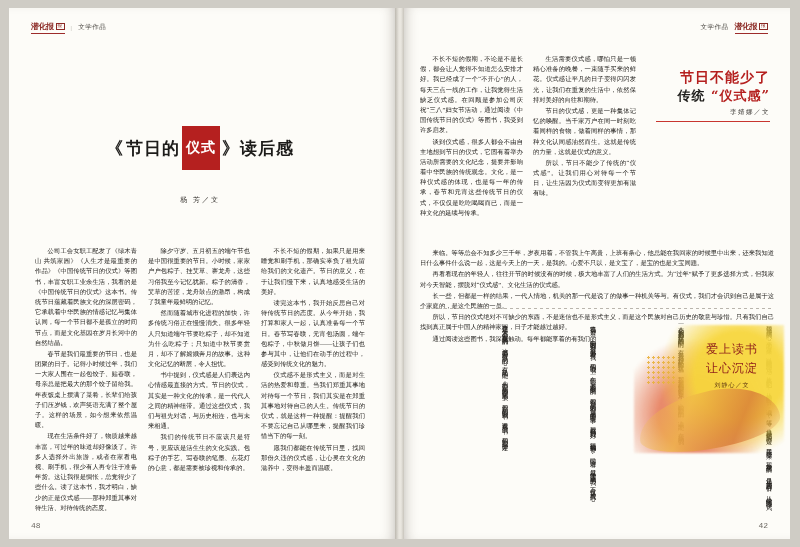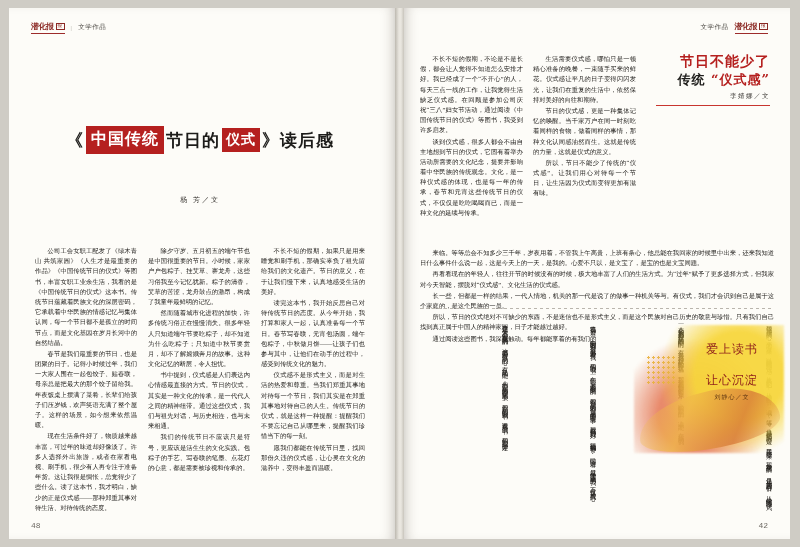--- a/index.html
+++ b/index.html
@@ -115,21 +115,21 @@
   }
   .title-hl {
     font-family: "DejaVu Serif", serif;
     font-size: 16px;
     font-weight: bold;
     color: #ffffff;
     background: #b5201f;
     padding: 3px 5px 4px 5px;
     letter-spacing: 1px;
   }
-  .title-hl.small { font-size: 14px; padding: 3px 4px; }
+  .title-hl.small { font-size: 14px; padding: 13px 4px; }
   .byline-left {
     position: absolute;
     left: 26px;
     top: 148px;
     width: 330px;
     text-align: center;
     font-size: 7px;
     color: #3a3733;
     letter-spacing: 2px;
     margin-top: 39px;
@@ -199,20 +199,21 @@
     width: 160px;
     text-align: right;
   }
   .rt-line1 {
     font-family: "DejaVu Serif", serif;
     font-size: 14px;
     font-weight: bold;
     color: #b5201f;
     letter-spacing: 1px;
     line-height: 1.35;
+    margin-top: 16px;
   }
   .rt-line2 {
     font-family: "DejaVu Serif", serif;
     font-size: 13px;
     font-weight: bold;
     color: #1f1e1c;
     letter-spacing: 1px;
     line-height: 1.35;
   }
   .rt-quote {
@@ -255,21 +256,21 @@
     top: 16px;
     text-align: center;
   }
   .art-l1, .art-l2 {
     font-family: "DejaVu Serif", serif;
     font-weight: normal;
     color: #8e1d1a;
     letter-spacing: 1px;
   }
   .art-l1 { font-size: 12px; }
-  .art-l2 { font-size: 12px; margin-top: 14px; }
+  .art-l2 { font-size: 12px; margin-top: 2px; }
   .art-byline {
     margin-top: 4px;
     font-size: 6px;
     color: #5a3210;
     letter-spacing: 1px;
   }
   .art-swoosh {
     position: absolute;
     left: 4px;
     bottom: 4px;
@@ -302,21 +303,20 @@
       <span class="logo-box">
         <span class="logo-word">潜化报</span>
         <span class="logo-mini">报</span>
       </span>
       <span class="runhead-sep">|</span>
       <span class="runhead-label">文学作品</span>
     </div>
 
     <div class="title-band">
       <span class="title-plain">《</span>
-      <span class="title-hl">中国传统</span>
       <span class="title-plain">节日的</span>
       <span class="title-hl small">仪式</span>
       <span class="title-plain">》读后感</span>
     </div>
 
     <div class="byline-left">杨 芳／文</div>
 
     <div class="col lcol1">
       <p>公司工会女职工配发了《绿木青山 共筑家园》《人生才是最重要的作品》《中国传统节日的仪式》等图书，丰富女职工业余生活，我看的是《中国传统节日的仪式》这本书。传统节日蕴藏着民族文化的深层密码，它承载着中华民族的情感记忆与集体认同，每一个节日都不是孤立的时间节点，而是文化基因在岁月长河中的自然结晶。</p>
       <p>春节是我们最重要的节日，也是团聚的日子。记得小时候过年，我们一大家人围在一起包饺子、贴春联，母亲总是把最大的那个饺子留给我。年夜饭桌上摆满了菜肴，长辈们给孩子们压岁钱，欢声笑语充满了整个屋子。这样的场景，如今想来依然温暖。</p>

